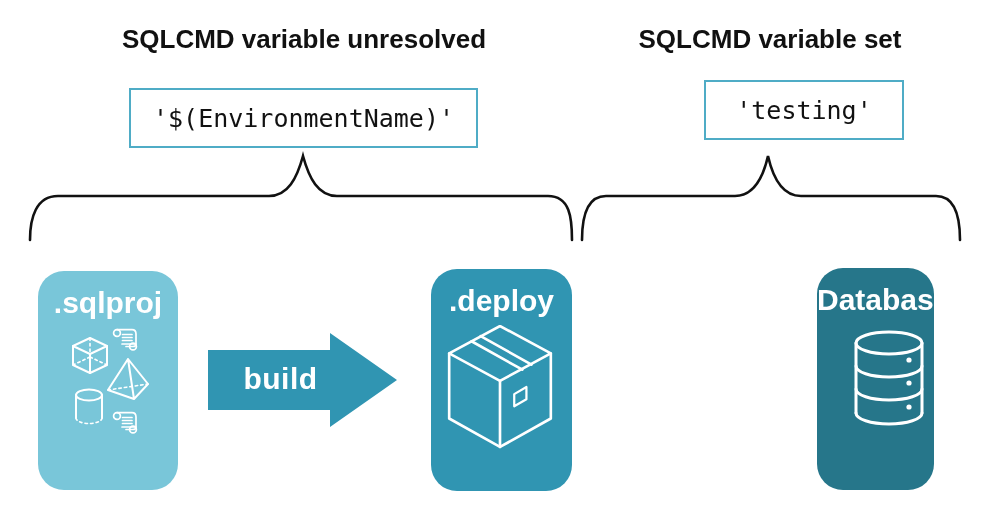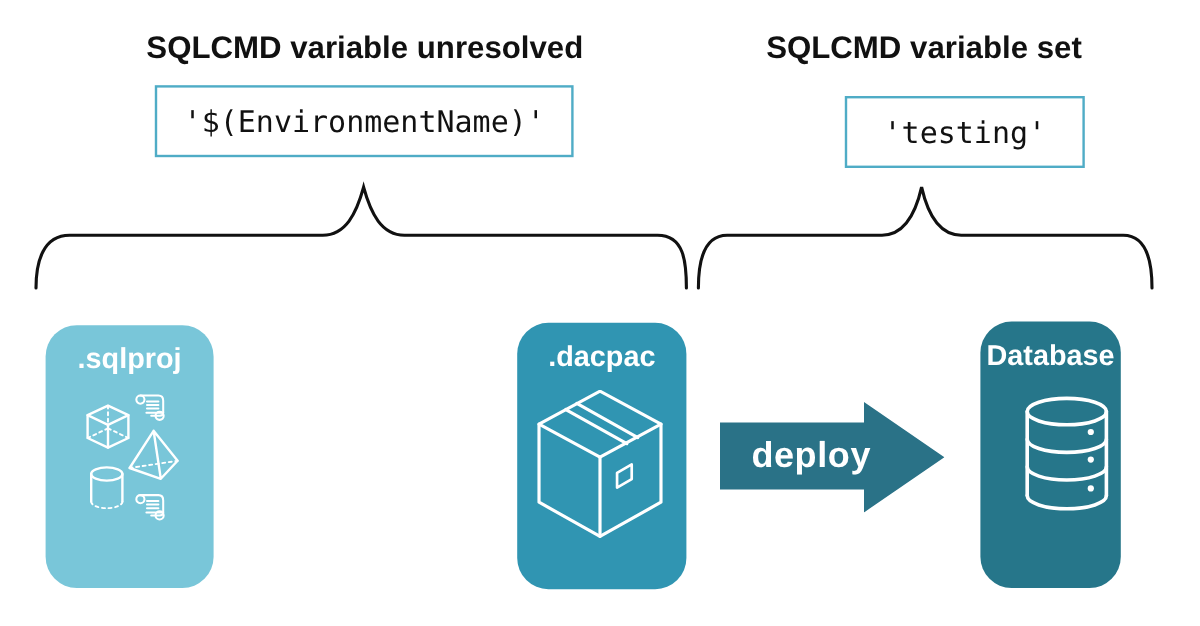--- a/index.html
+++ b/index.html
@@ -12,41 +12,41 @@
     position:absolute;font-weight:700;font-size:26px;color:#111111;
     text-align:center;white-space:nowrap;letter-spacing:0px;
   }
   .heading-left{left:104px;top:24px;width:400px;}
   .heading-right{left:620px;top:24px;width:300px;}
   
   .codebox{
     position:absolute;border:2px solid #4FACC6;background:#ffffff;
     display:flex;align-items:center;justify-content:center;box-sizing:border-box;
   }
-  .codebox-left{left:129px;top:71px;width:349px;height:60px;}
+  .codebox-left{left:129px;top:88px;width:349px;height:60px;}
   .codebox-right{left:668px;top:80px;width:200px;height:60px;margin-left:36px;}
   .code{
     font-family:"DejaVu Sans Mono","Liberation Mono",monospace;
     font-size:25px;color:#111111;white-space:pre;
   }
   
   .brace{position:absolute;}
   .brace path{fill:none;stroke:#111111;stroke-width:2.6;stroke-linecap:round;}
   .brace-left{left:26px;top:148px;}
   .brace-right{left:578px;top:148px;}
   
   .node{
     position:absolute;border-radius:26px;box-sizing:border-box;
     text-align:center;
   }
   .node-sqlproj{left:38px;top:271px;width:140px;height:219px;background:#79C6D9;}
   .node-dacpac{left:431px;top:269px;width:141px;height:222px;background:#3095B2;}
   .node-database{left:817px;top:268px;width:117px;height:222px;background:#26768A;}
   .node-label{
-    margin-top:15px;font-weight:700;font-size:24px;color:#ffffff;white-space:nowrap;
+    margin-top:15px;font-weight:700;font-size:30px;color:#ffffff;white-space:nowrap;
   }
   .node-icon{position:absolute;pointer-events:none;}
   .icon-cluster{left:0;top:0;width:140px;height:219px;}
   .icon-package{left:16px;top:56px;width:106px;height:124px;}
   .icon-database{left:34px;top:62px;width:76px;height:96px;}
   
   .arrow-wrap{position:absolute;}
   .arrow-build{left:208px;top:333px;width:189px;height:94px;}
   .arrow-deploy{left:600px;top:335px;width:187px;height:92px;}
   .arrow-wrap svg{position:absolute;left:0;top:0;}
@@ -103,38 +103,38 @@
       <path d="M70,119 L110,113" stroke-dasharray="2.5,3" stroke-width="1.6"></path>
 
       <ellipse cx="51" cy="124" rx="13" ry="5.5"></ellipse>
       <path d="M38,124 V147 M64,124 V147"></path>
       <path d="M38,147 A13,5.5 0 0 0 64,147" stroke-dasharray="2.5,3" stroke-width="1.6"></path>
 
       <use href="#scroll" x="75" y="140"></use>
     </svg>
   </div>
 
+  <div class="arrow-wrap arrow-build">
+    <svg width="189" height="94" viewBox="0 0 189 94">
+      <polygon points="0,17 122,17 122,0 189,47 122,94 122,77 0,77" fill="#3095B2"></polygon>
+    </svg>
+    <span class="arrow-label">build</span>
+  </div>
 
   <div class="node node-dacpac">
-    <div class="node-label">.dacpac</div>
+    <div class="node-label">.deploy</div>
     <svg class="node-icon icon-package" width="106" height="124" viewBox="0 0 104 122" fill="none" stroke="#ffffff" stroke-width="2.6" stroke-linecap="round" stroke-linejoin="round">
       <path d="M52,1 L102,28 L52,55 L2,28 Z"></path>
       <path d="M2,28 V92 L52,120 L102,92 V28"></path>
       <path d="M52,55 V120"></path>
       <path d="M24,16 L74,44 M33,11 L83,39"></path>
       <path d="M66,68 l12,-7 l0,12 l-12,7 z" stroke-width="2.2"></path>
     </svg>
   </div>
 
-  <div class="arrow-wrap arrow-deploy">
-    <svg width="187" height="92" viewBox="0 0 187 92">
-      <polygon points="0,17 120,17 120,0 187,46 120,92 120,73 0,73" fill="#2A7287"></polygon>
-    </svg>
-    <span class="arrow-label">deploy</span>
-  </div>
 
   <div class="node node-database">
     <div class="node-label">Database</div>
     <svg class="node-icon icon-database" width="76" height="96" viewBox="0 0 76 96" fill="none" stroke="#ffffff" stroke-width="3" stroke-linecap="round">
       <ellipse cx="38" cy="13" rx="33" ry="11"></ellipse>
       <path d="M5,13 V83 M71,13 V83"></path>
       <path d="M5,83 A33,11 0 0 0 71,83"></path>
       <path d="M5,36 A33,11 0 0 0 71,36"></path>
       <path d="M5,59 A33,11 0 0 0 71,59"></path>
       <circle cx="58" cy="30" r="2.6" fill="#ffffff" stroke="none"></circle>

